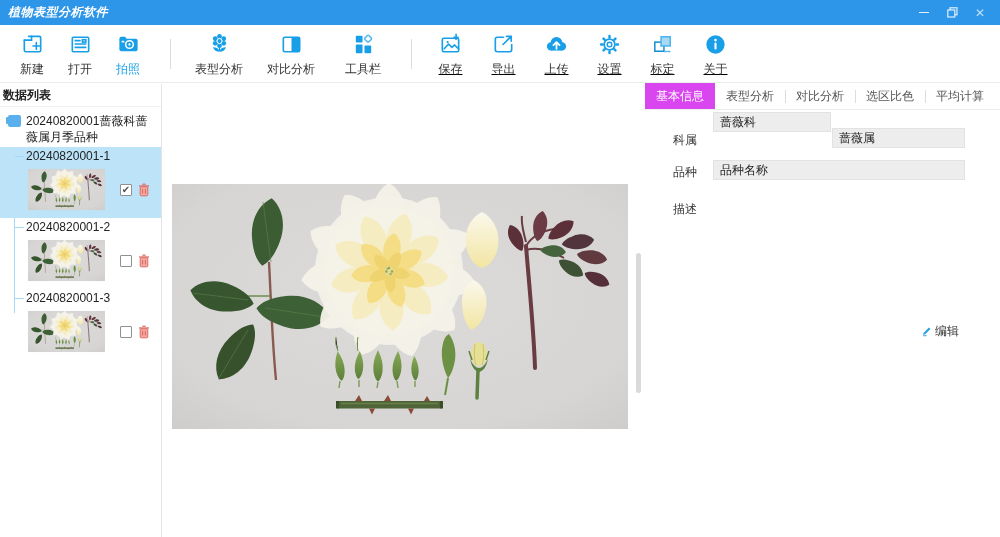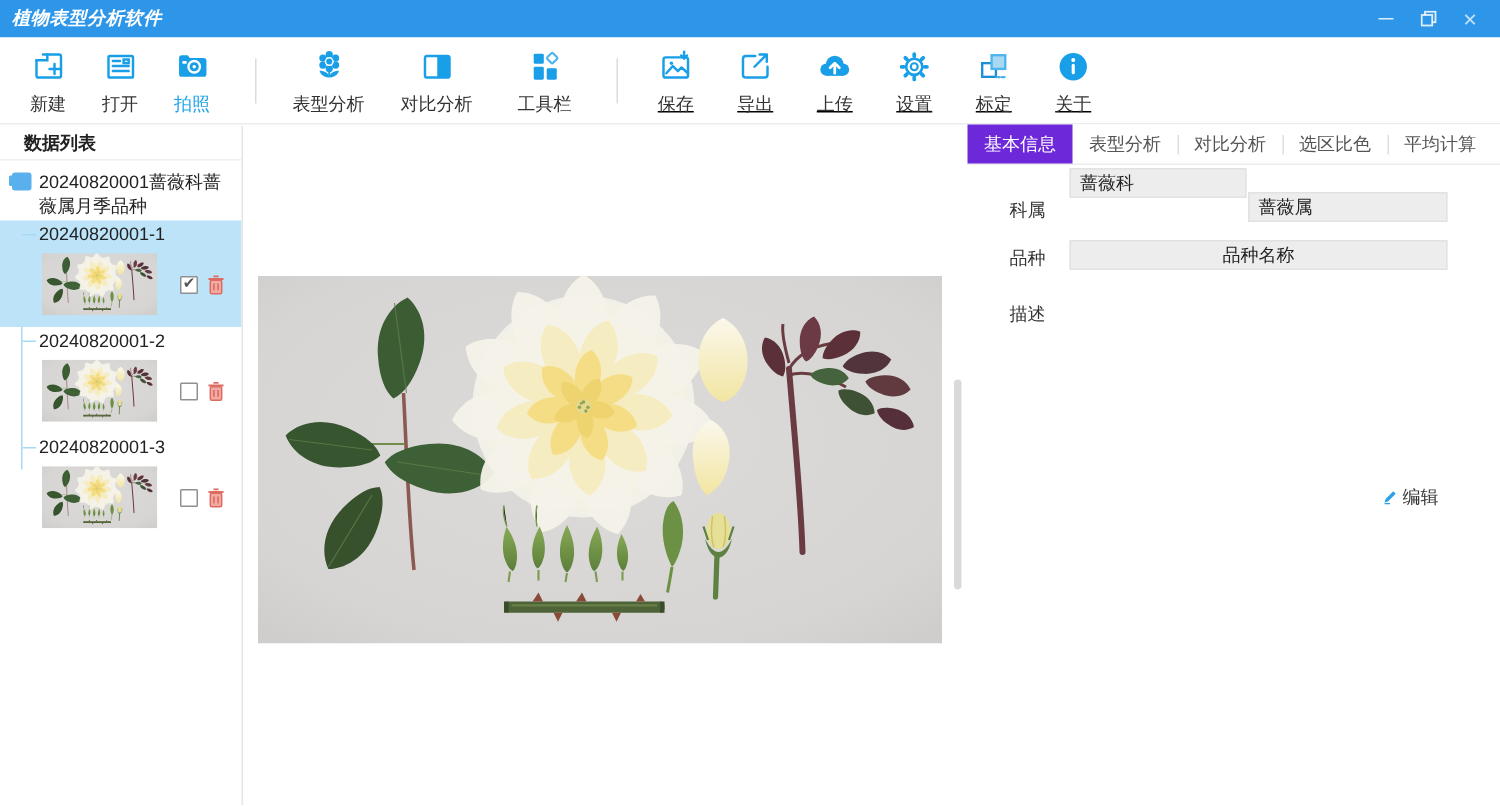--- a/index.html
+++ b/index.html
@@ -29,21 +29,21 @@
   .tool svg { width:25px; height:25px; display:block; }
   .tool-label { font-size:12px; color:#333; white-space:nowrap; }
   .tool.active .tool-label { color:#1ba2e9; }
   .tb-sep { width:1px; height:30px; background:#dcdcdc; align-self:center; }
   .sep1 { margin-left:18px; margin-right:12px; }
   .sep2 { margin-left:12px; margin-right:12px; }
 
   
   .sidebar { position:absolute; top:84px; left:0; width:162px; bottom:0; background:#fff;
              border-right:1px solid #e4e4e4; overflow:hidden; }
-  .sidebar-header { height:23px; line-height:22px; padding-left:16px; font-size:12px;
+  .sidebar-header { height:23px; line-height:22px; padding-left:3px; font-size:12px;
                     font-weight:bold; color:#222; border-bottom:1px solid #f0f0f0; }
   .tree { position:relative; padding-top:2px; }
   .tree-vline { position:absolute; left:14px; top:42px; height:164px; width:1px; background:#a5d9f5; }
   .tree-root { display:flex; gap:5px; padding:4px 6px 2px 8px; font-size:12px; line-height:16px;
                color:#222; word-break:break-all; cursor:pointer; }
   .root-icon { flex:none; width:13px; height:12px; margin-top:2px; background:#5ab0ec; border-radius:2px;
                position:relative; }
   .root-icon::before { content:""; position:absolute; left:-2px; top:2px; width:4px; height:7px;
                        background:#5ab0ec; border-radius:1px; }
   .tree-item { position:relative; }
@@ -65,32 +65,32 @@
   .photo { position:absolute; left:9px; top:100px; width:456px; height:245px; display:block; }
   .scroll-thumb { position:absolute; left:473px; top:169px; width:5px; height:140px;
                   background:#dadada; border-radius:2.5px; cursor:pointer; }
 
   
   .right-panel { position:absolute; left:645px; top:83px; right:0; bottom:0; background:#fff; }
   .tabs { display:flex; height:27px; border-bottom:1px solid #ececec; }
   .tab { width:70px; text-align:center; line-height:27px; font-size:12px; color:#555;
          position:relative; cursor:pointer; }
   .tab + .tab::before { content:""; position:absolute; left:0; top:7px; width:1px; height:13px; background:#ddd; }
-  .tab.active { background:#6d28d9; color:#fff; }
+  .tab.active { background:#d946ef; color:#fff; }
   .tab.active + .tab::before { display:none; }
   .form { position:absolute; left:0; top:27px; right:0; bottom:0; font-size:12px; color:#222; }
   .f-label { position:absolute; color:#333; }
   .lbl-family { left:28px; top:22px; }
   .lbl-variety { left:28px; top:54px; }
   .lbl-desc { left:28px; top:91px; }
   .fld { position:absolute; height:20px; background:#ededed; border:1px solid #e2e2e2;
          font-family:inherit; font-size:12px; color:#222; padding:0 6px; }
   .fld-family { left:68px; top:2px; width:118px; }
   .fld-genus { left:187px; top:18px; width:133px; }
-  .fld-variety { left:68px; top:50px; width:252px;text-align:center; }
+  .fld-variety { left:68px; top:50px; width:252px; }
   .edit-link { position:absolute; left:276px; top:213px; display:flex; align-items:center; gap:3px;
                cursor:pointer; }
   .edit-link span { color:#333; font-size:12px; }
   .edit-link svg { width:11px; height:11px; }
 
   .svg-defs { position:absolute; width:0; height:0; overflow:hidden; }
 </style>
 </head>
 <body>
 

